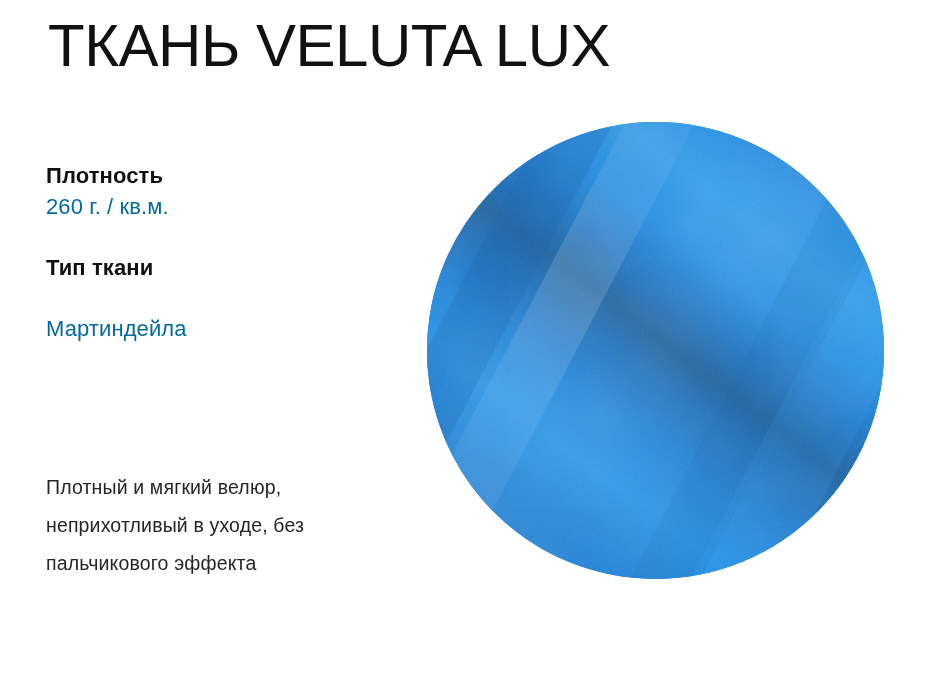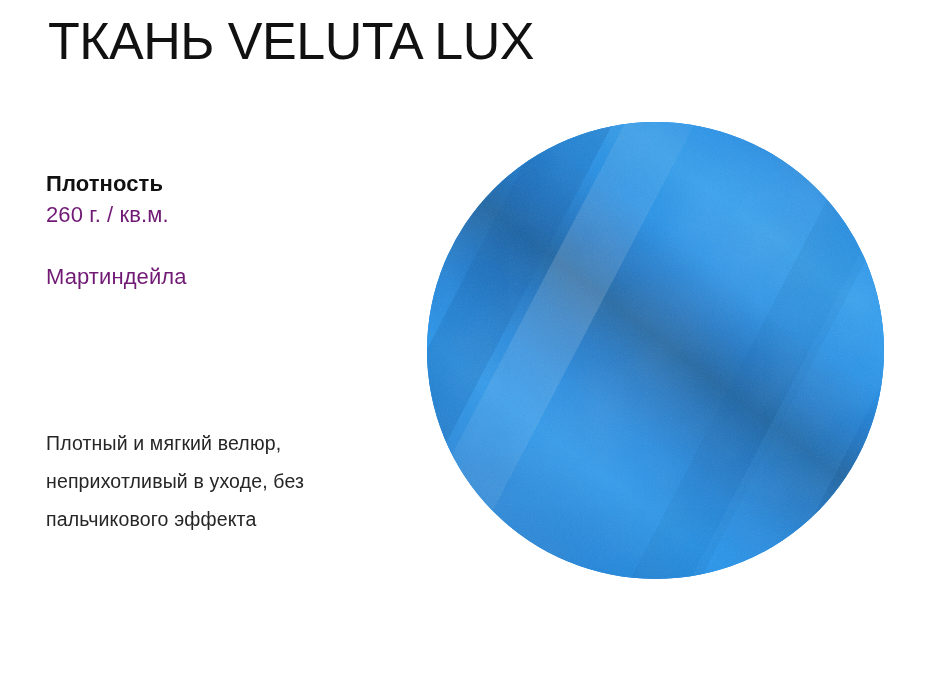--- a/index.html
+++ b/index.html
@@ -21,70 +21,69 @@
     background: #ffffff;
     overflow: hidden;
   }
 
   
   .title {
     position: absolute;
     left: 48px;
     top: 14px;
     margin: 0;
-    font-size: 52px;
+    font-size: 60px;
     line-height: 1.05;
     font-weight: 400;
     letter-spacing: -0.5px;
     color: #111111;
     white-space: nowrap;
   }
 
   
   .specs {
     position: absolute;
     left: 46px;
     top: 162px;
     width: 380px;
   }
 
   .spec-group {
     margin-bottom: 32px;
-    margin-top: 8px;
   }
   .spec-group:last-of-type {
     margin-bottom: 0;
   }
 
   .spec-label {
     font-size: 22px;
     font-weight: 700;
     line-height: 1.28;
     letter-spacing: 0.1px;
     color: #111111;
     margin: 0 0 2px 0;
   }
 
   .spec-value {
     font-size: 22px;
     font-weight: 400;
     line-height: 1.34;
     letter-spacing: 0.1px;
-    color: #701a75;
+    color: #0369a1;
     margin: 0;
   }
   .spec-value + .spec-value {
     margin-top: 12px;
   }
 
   
   .description {
     position: absolute;
     left: 46px;
-    top: 424px;
+    top: 468px;
     width: 372px;
     margin: 0;
     font-size: 19.5px;
     font-weight: 400;
     line-height: 38px;
     letter-spacing: 0.15px;
     color: #262626;
   }
 
   
@@ -112,20 +111,21 @@
   <h1 class="title">ТКАНЬ VELUTA LUX</h1>
 
   <div class="specs">
 
     <div class="spec-group">
       <p class="spec-label">Плотность</p>
       <p class="spec-value">260 г. / кв.м.</p>
     </div>
 
     <div class="spec-group">
+      <p class="spec-label">Тип ткани</p>
     </div>
 
     <div class="spec-group">
       <p class="spec-value">Мартиндейла</p>
     </div>
 
   </div>
 
   <p class="description">Плотный и мягкий велюр, неприхотливый в уходе, без пальчикового эффекта</p>
 

